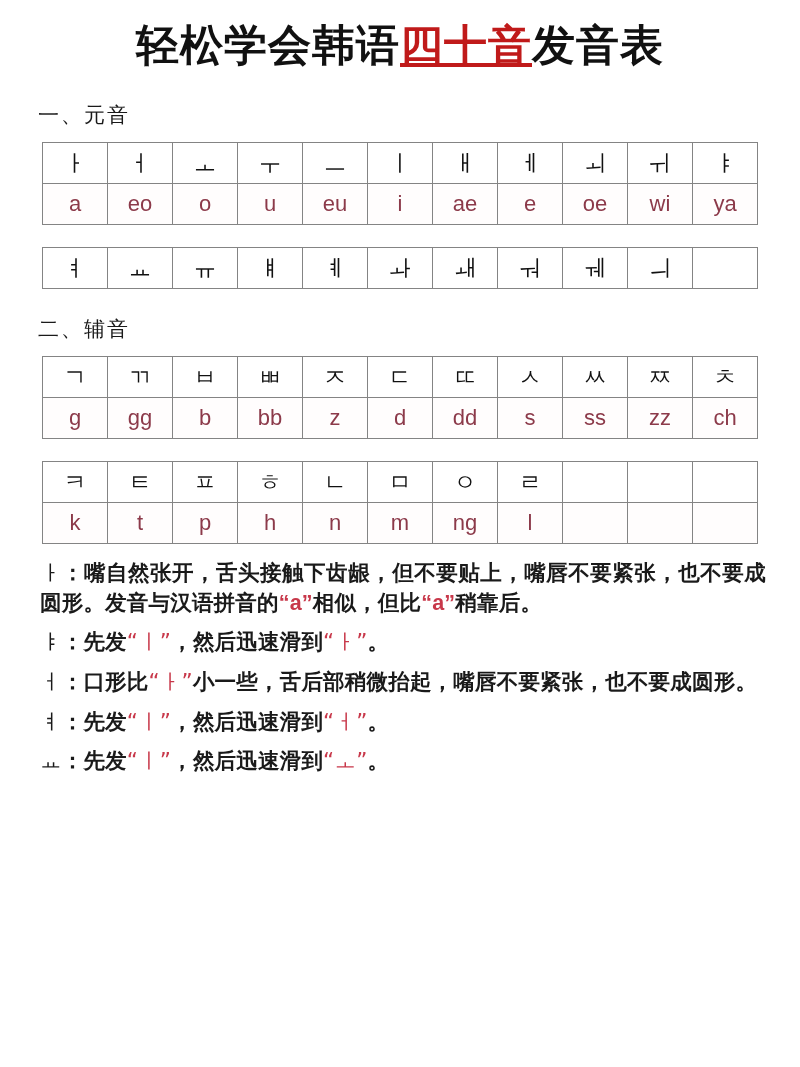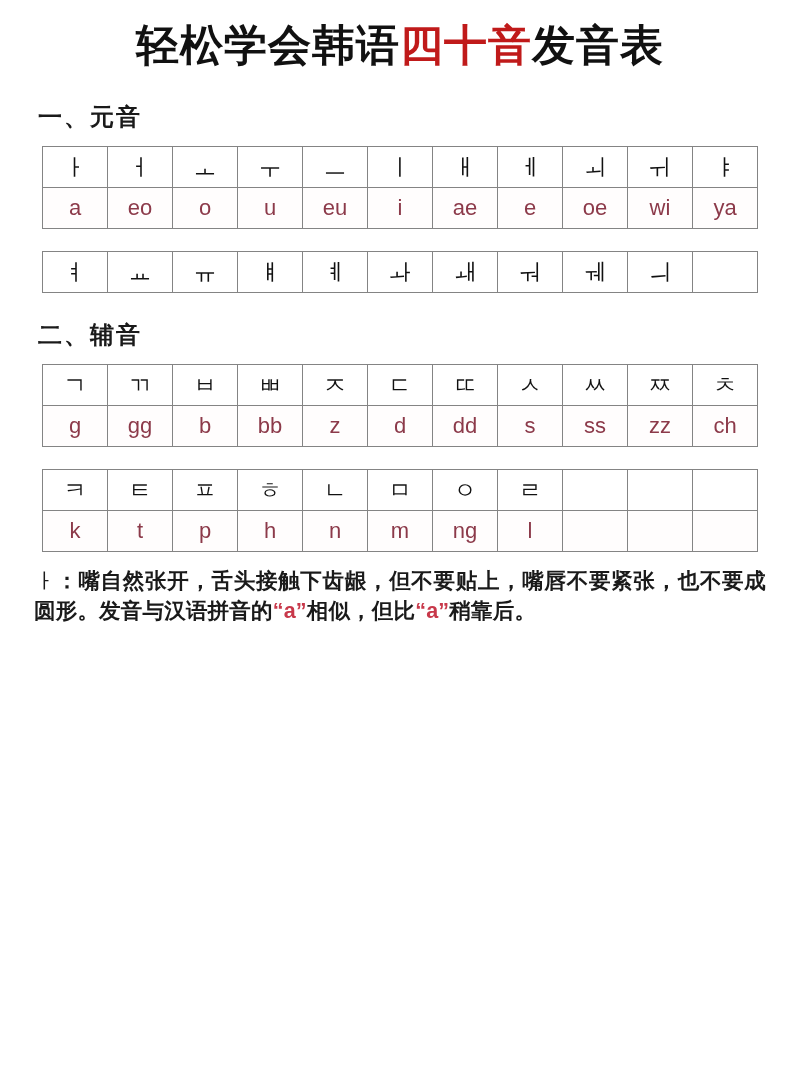--- a/index.html
+++ b/index.html
@@ -22,26 +22,26 @@
     text-align: center;
     font-size: 43px;
     font-weight: bold;
     letter-spacing: 1px;
     line-height: 1;
     margin: 0;
     padding: 24px 0 0 0;
     white-space: nowrap;
   }
   .title .seg-black { color: #111111; font-family: Liberation Mono, monospace; }
-  .title .seg-red { color: #c01a1a; }
+  .title .seg-red { color: #c01a1a; text-decoration: underline; }
 
   
   .section-head {
-    font-size: 24px;
-    font-weight: bold;
+    font-size: 21px;
+    font-weight: normal;
     color: #1a1a1a;
     letter-spacing: 2px;
     margin: 0;
     padding: 0 0 0 38px;
   }
   #sec-vowel-head { padding-top: 31px; }
   #sec-cons-head { padding-top: 26px; }
 
   
   .tbl-wrap { padding: 0 0 0 42px; }
@@ -80,21 +80,21 @@
 
   
   .notes {
     padding: 14px 34px 0 30px;
   }
   .note {
     font-size: 21.5px;
     line-height: 1.38;
     color: #1a1a1a;
     font-weight: bold;
-    margin: 0 0 9px 4px;
+    margin: 0 0 9px 10px;
     text-align: justify;
     letter-spacing: 0.2px;
   }
   .note .hl { color: #c8384a; }
   .note .ko { font-family: "DejaVu Sans", sans-serif; font-weight: normal; }
 </style>
 </head>
 <body>
 
 <h1 class="title">
@@ -219,13 +219,17 @@
           <td></td>
           <td></td>
           <td></td>
         </tr>
     </tbody>
   </table>
 </div>
 
 <div class="notes">
     <p class="note"><span class="ko">ㅏ</span><span>：嘴自然张开，舌头接触下齿龈，但不要贴上，嘴唇不要紧张，也不要成圆形。发音与汉语拼音的</span><span class="hl">“a”</span><span>相似，但比</span><span class="hl">“a”</span><span>稍靠后。</span></p>
+    <p class="note"><span class="ko">ㅑ</span><span>：先发</span><span class="hl ko">“ㅣ”</span><span>，然后迅速滑到</span><span class="hl ko">“ㅏ”</span><span>。</span></p>
+    <p class="note"><span class="ko">ㅓ</span><span>：口形比</span><span class="hl ko">“ㅏ”</span><span>小一些，舌后部稍微抬起，嘴唇不要紧张，也不要成圆形。</span></p>
+    <p class="note"><span class="ko">ㅕ</span><span>：先发</span><span class="hl ko">“ㅣ”</span><span>，然后迅速滑到</span><span class="hl ko">“ㅓ”</span><span>。</span></p>
+    <p class="note"><span class="ko">ㅛ</span><span>：先发</span><span class="hl ko">“ㅣ”</span><span>，然后迅速滑到</span><span class="hl ko">“ㅗ”</span><span>。</span></p>
   </div>
 
 </body></html>

